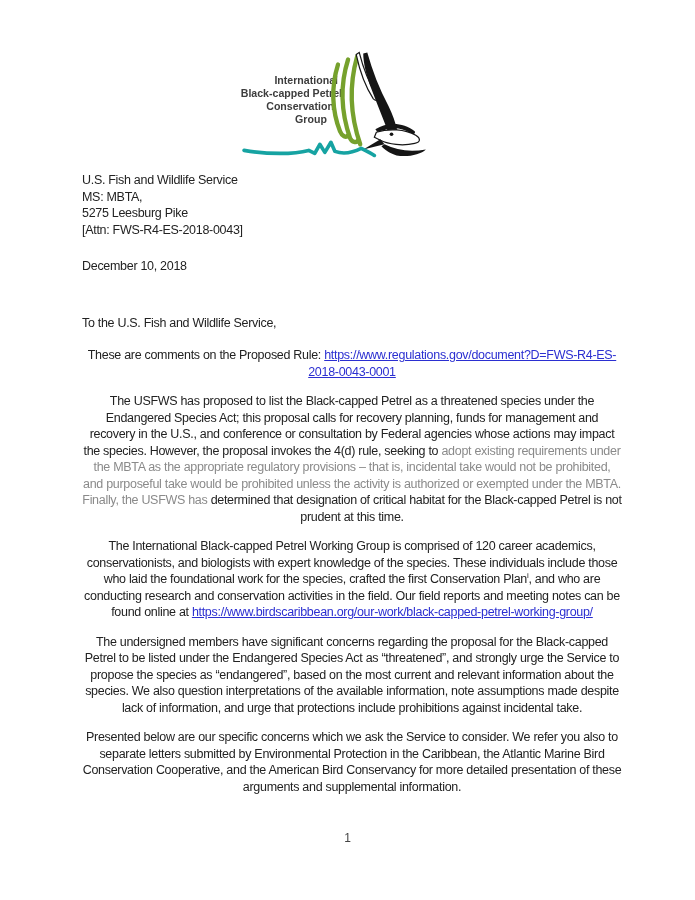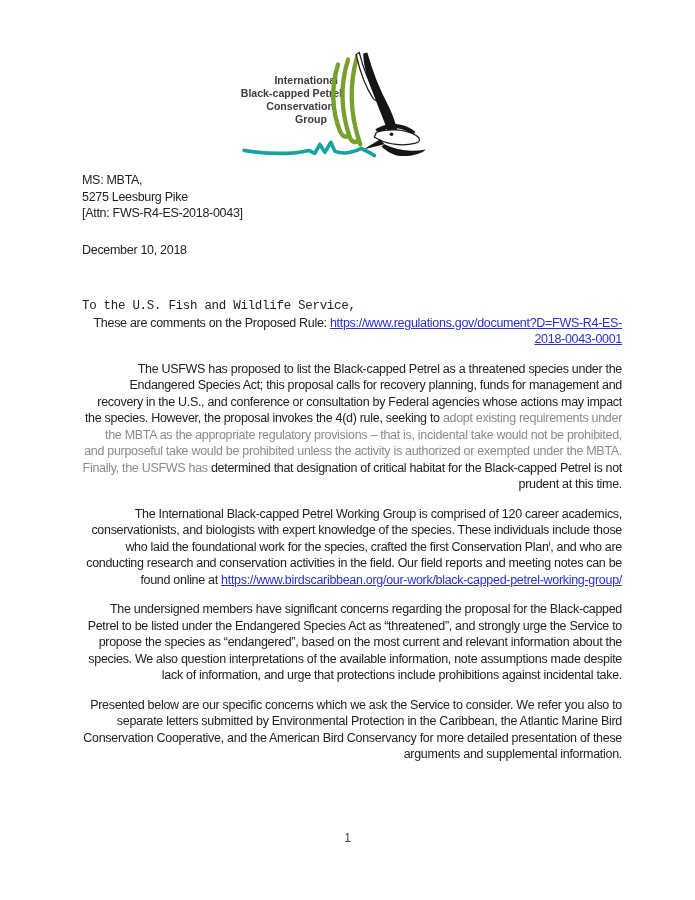--- a/index.html
+++ b/index.html
@@ -33,22 +33,22 @@
   .streak{fill:none;stroke:var(--streak_green);stroke-width:4.3;stroke-linecap:round;}
   .wave{fill:none;stroke:var(--wave_teal);stroke-width:3.6;stroke-linecap:round;stroke-linejoin:round;}
   .bird-fill{fill:var(--bird_black);}
   .bird-outline{fill:#ffffff;stroke:var(--bird_black);stroke-width:1.2;}
   .letter{
     position:absolute;left:82px;top:172px;width:540px;
     font-size:12.5px;line-height:16.5px;letter-spacing:-0.3px;
   }
   .addr{margin-bottom:20px;}
   .date{margin-bottom:40px;}
-  .salutation{margin-bottom:0;font-family:Liberation Mono, monospace;}
-  .para{margin-bottom:13px;text-align:right;}
+  .salutation{margin-bottom:16px;}
+  .para{margin-bottom:13px;text-align:center;}
   .para a{color:var(--link_blue);text-decoration:underline;overflow-wrap:anywhere;}
   .gray{color:var(--muted_gray);}
   sup{font-size:8px;line-height:0;}
   .footer-page-number{
     position:absolute;left:0;right:0;top:831px;
     text-align:center;font-size:12px;color:#444444;
     font-family:"Liberation Sans", sans-serif;
   }
 </style>
 </head>
@@ -82,20 +82,21 @@
         <path class="bird-fill" d="M145 93 C157 99 171 101 186 98 C181 103 168 106 157 104 C150 102 145 98 142 95 Z"></path>
       </g>
 
       <path class="wave" d="M6 99 C30 103 55 103 70 99 L76 102 L81 93 L86 101 L92 91 L96 100 C104 103 114 101 122 97 C128 100 132 102 135 104"></path>
     </svg>
   </div>
 
   <div class="letter">
 
     <div class="addr">
+      <div>U.S. Fish and Wildlife Service</div>
       <div>MS: MBTA,</div>
       <div>5275 Leesburg Pike</div>
       <div>[Attn: FWS-R4-ES-2018-0043]</div>
     </div>
 
     <div class="date">December 10, 2018</div>
 
     <div class="salutation">To the U.S. Fish and Wildlife Service,</div>
 
     <p class="para"><span>These are comments on the Proposed Rule: </span><a href="#">https://www.regulations.gov/document?D=FWS-R4-ES-2018-0043-0001</a></p>

